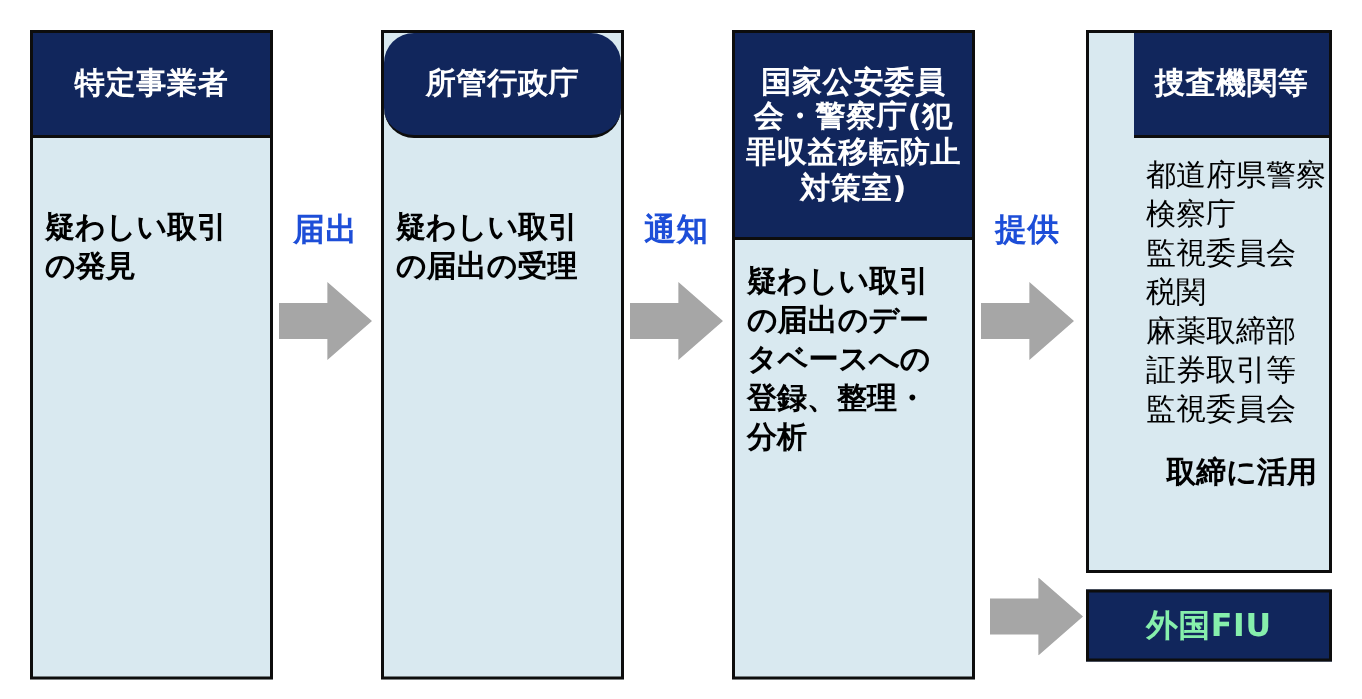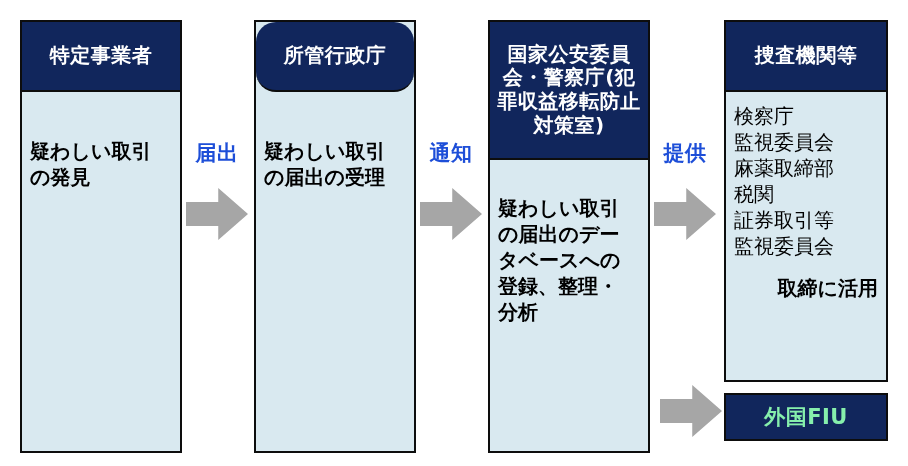--- a/index.html
+++ b/index.html
@@ -108,41 +108,42 @@
 
   <div class="col-box" style="left:254px; top:20px; width:162px; height:433px;">
     <div class="col-header" style="height:70px; font-size:20px;border-radius:20px;">所管行政庁</div>
     <div class="col-body body-pad-top-a" style="font-size:20px; white-space:pre-line;">疑わしい取引
 の届出の受理</div>
   </div>
 
   <div class="arrow-label" style="left:420px; top:139px; width:62px; font-size:21px;">通知</div>
   <div class="arrow arrow-right" style="left:420px; top:188px; width:62px; height:52px;"></div>
 
-  <div class="col-box" style="left:488px; top:20px; width:162px; height:433px;gap:21px;">
+  <div class="col-box" style="left:488px; top:20px; width:162px; height:433px;">
     <div class="col-header" style="height:138px; font-size:20px;">国家公安委員会・警察庁(犯罪収益移転防止対策室)</div>
     <div class="col-body body-pad-top-b" style="font-size:20px; white-space:pre-line;">疑わしい取引
 の届出のデー
 タベースへの
 登録、整理・
 分析</div>
   </div>
 
   <div class="arrow-label" style="left:654px; top:139px; width:62px; font-size:21px;">提供</div>
   <div class="arrow arrow-right" style="left:654px; top:188px; width:62px; height:52px;"></div>
 
   <div class="arrow arrow-right" style="left:660px; top:385px; width:62px; height:52px;"></div>
 
-  <div class="col-box" style="left:724px; top:20px; width:164px; height:362px;">
+  <div class="col-box" style="left:724px; top:20px; width:164px; height:362px;padding-left:30px;">
     <div class="col-header" style="height:70px; font-size:20px;">捜査機関等</div>
     <div class="col-body body-pad-top-c" style="font-size:20px;">
+      <span class="agency-line">都道府県警察</span>
       <span class="agency-line">検察庁</span>
       <span class="agency-line">監視委員会</span>
+      <span class="agency-line">税関</span>
       <span class="agency-line">麻薬取締部</span>
-      <span class="agency-line">税関</span>
       <span class="agency-line">証券取引等</span>
       <span class="agency-line">監視委員会</span>
       <span class="agency-gap"></span>
       <span class="agency-strong">取締に活用</span>
     </div>
   </div>
 
   <div class="navy-box" style="left:724px; top:393px; width:164px; height:48px; font-size:21px;">外国FIU</div>
 
 </div>

